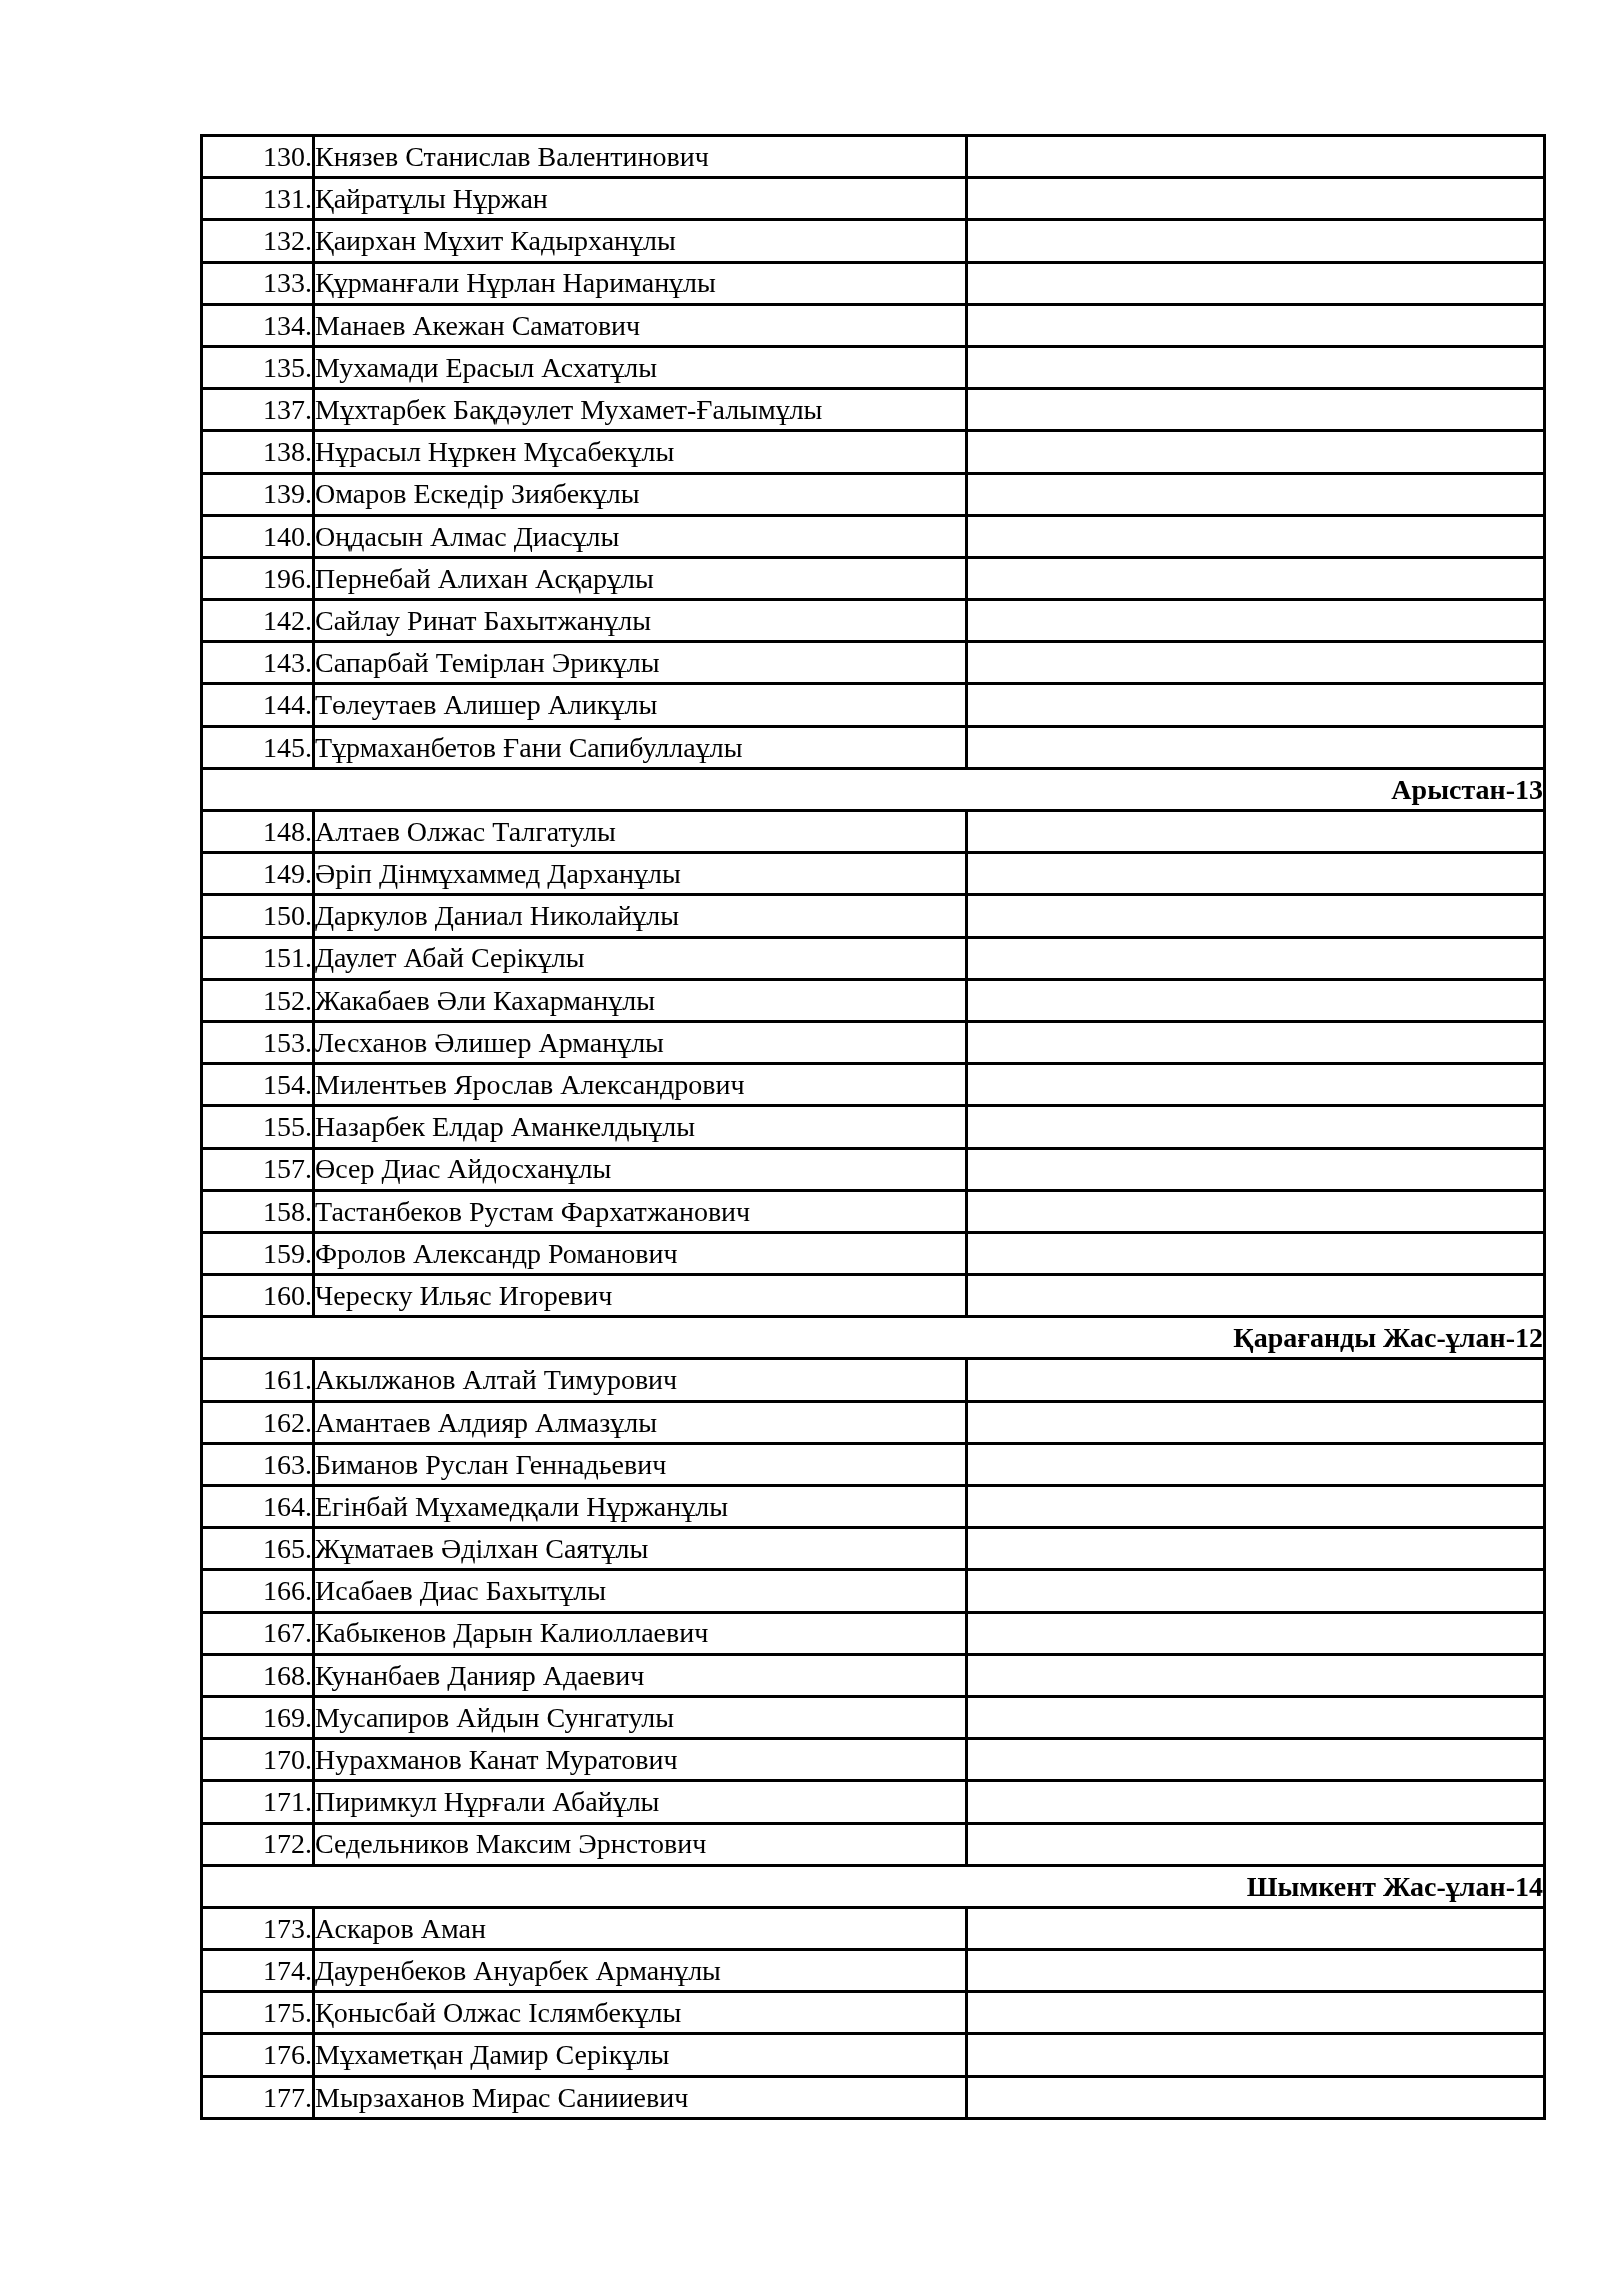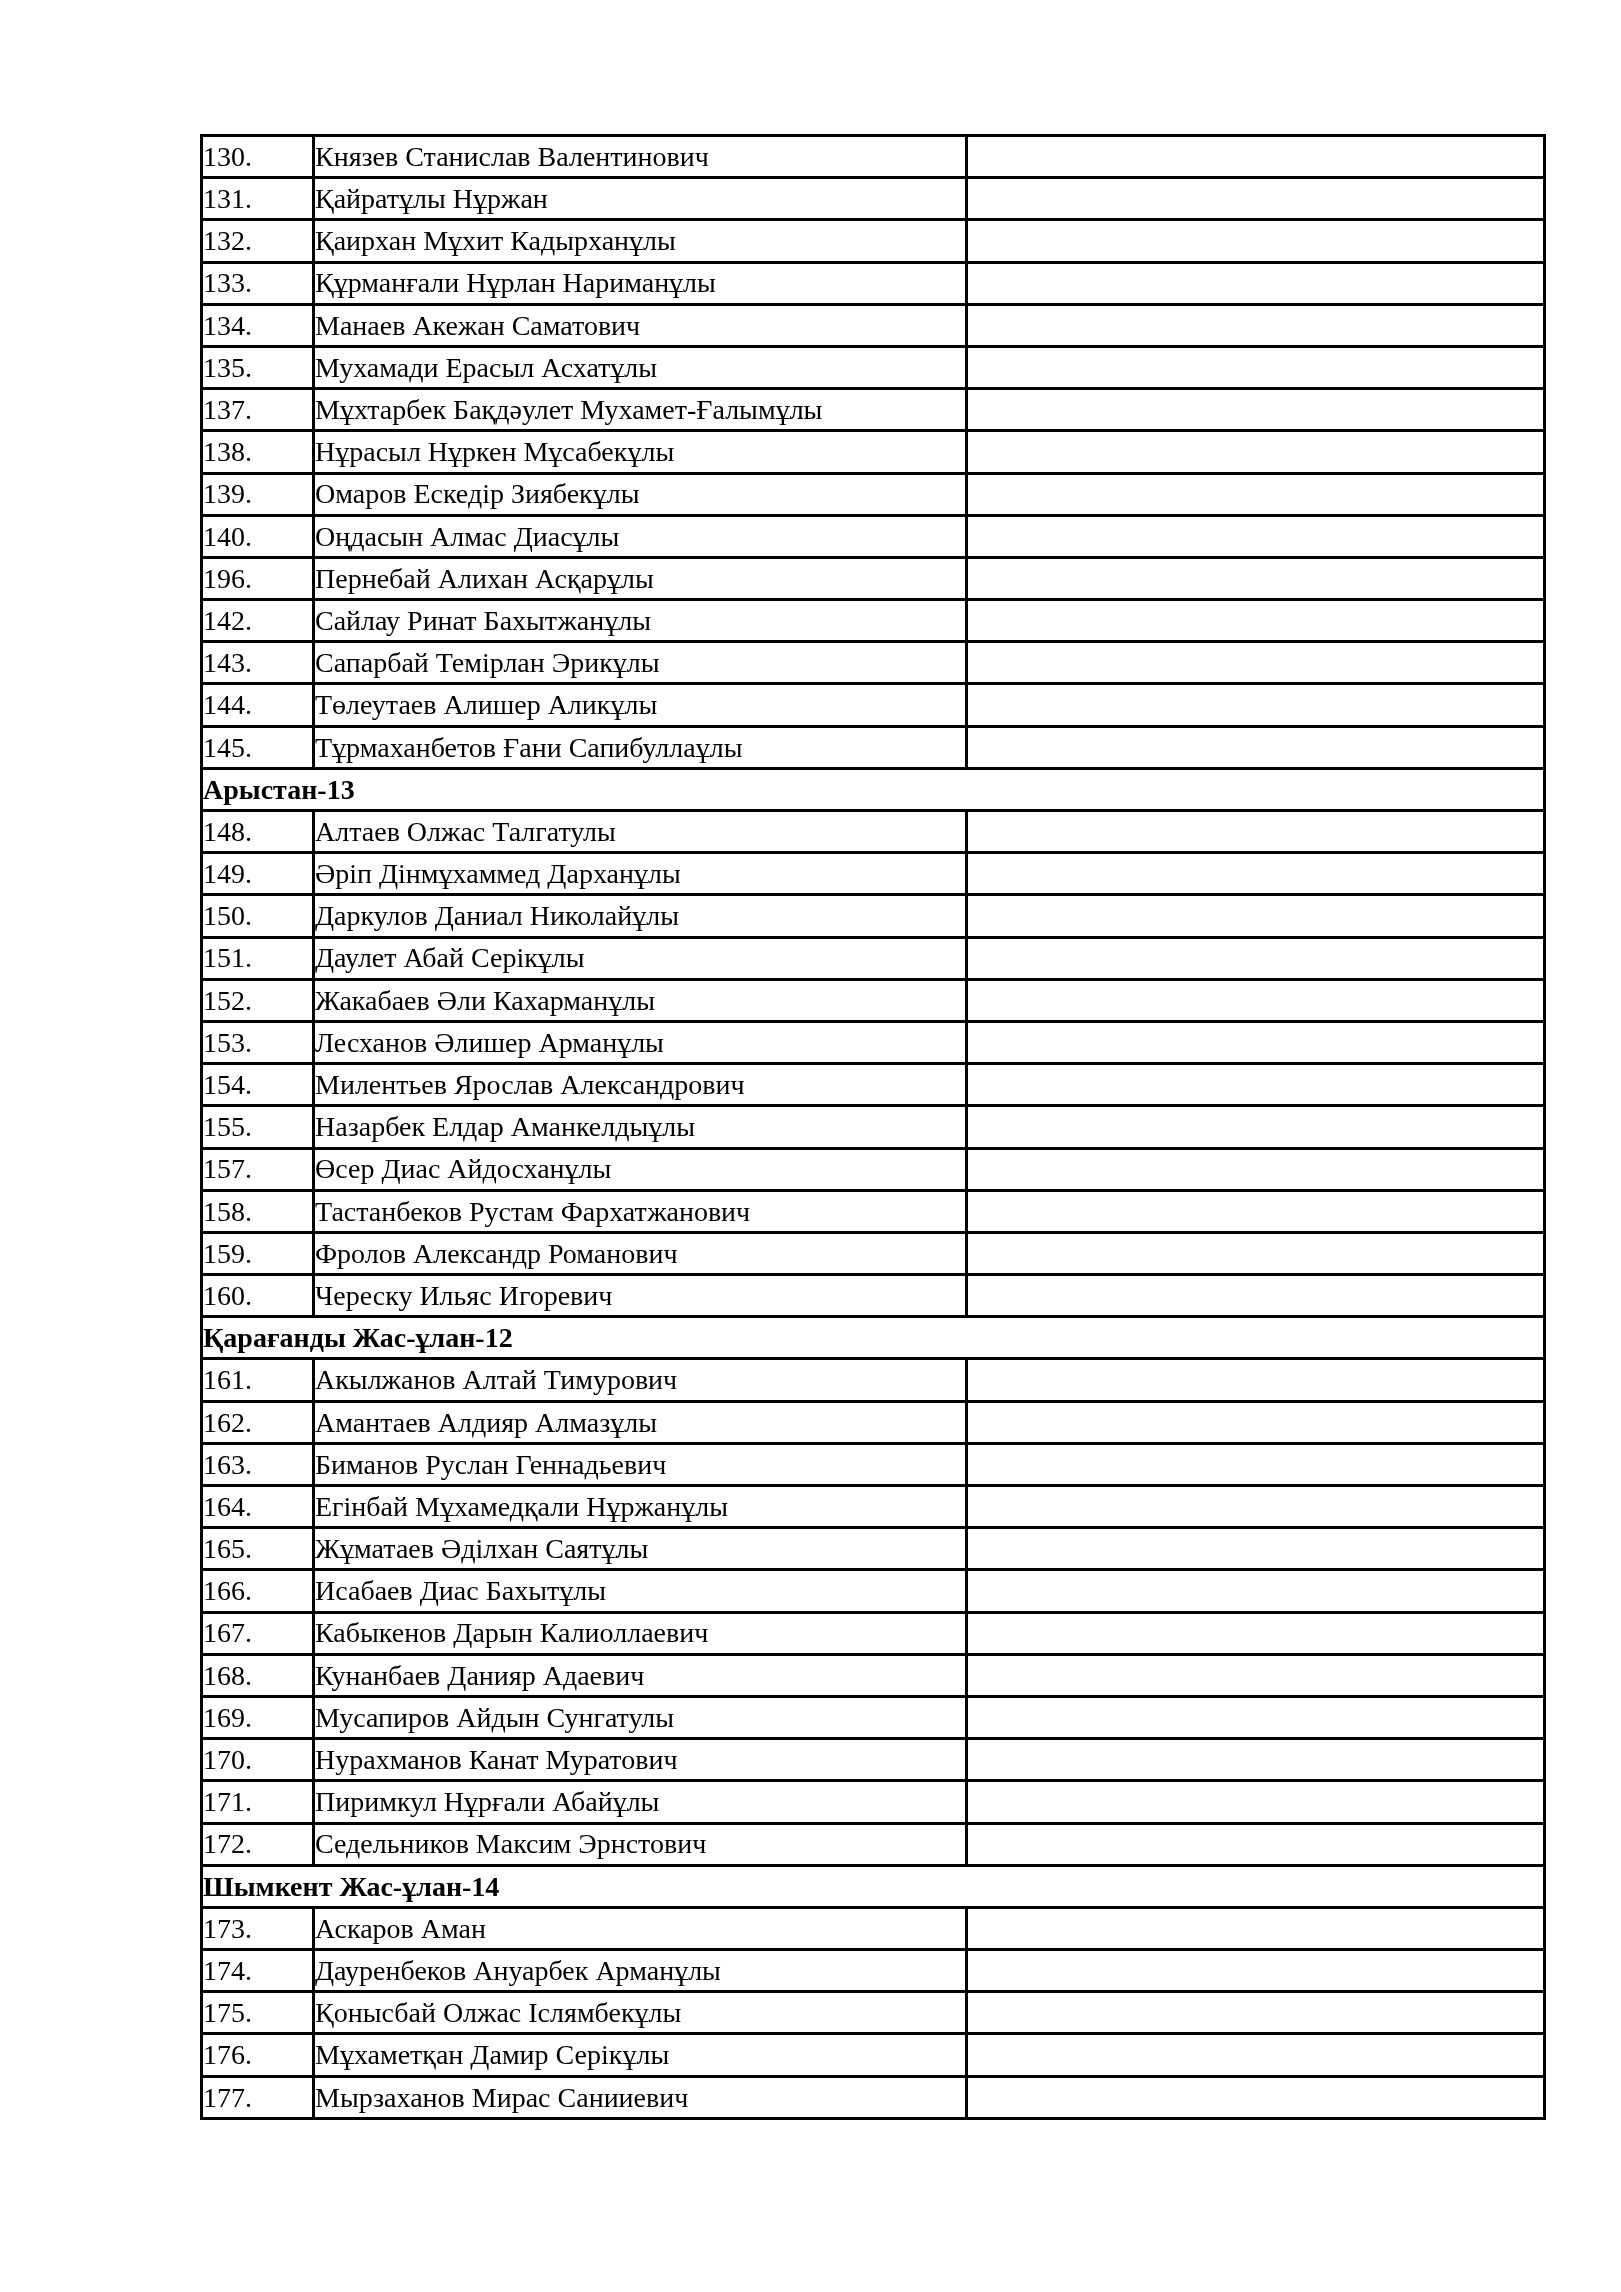--- a/index.html
+++ b/index.html
@@ -27,25 +27,25 @@
   table.roster col.c-empty{ width: 578px; }
   table.roster td {
     border: 3.9px solid #000000;
     padding: 0;
     font-size: 28px;
     line-height: 1.05;
     vertical-align: middle;
     white-space: nowrap;
     overflow: hidden;
   }
-  td.cell-num  { text-align: left; }
+  td.cell-num  { text-align: right; }
   td.cell-name { padding-left: 14.7px; }
   td.cell-empty{ }
   td.cell-section {
-    text-align: left;
+    text-align: right;
     font-weight: bold;
   }
 </style>
 </head>
 <body>
 
 <div class="page">
   <table class="roster">
     <colgroup>
       <col class="c-num">

